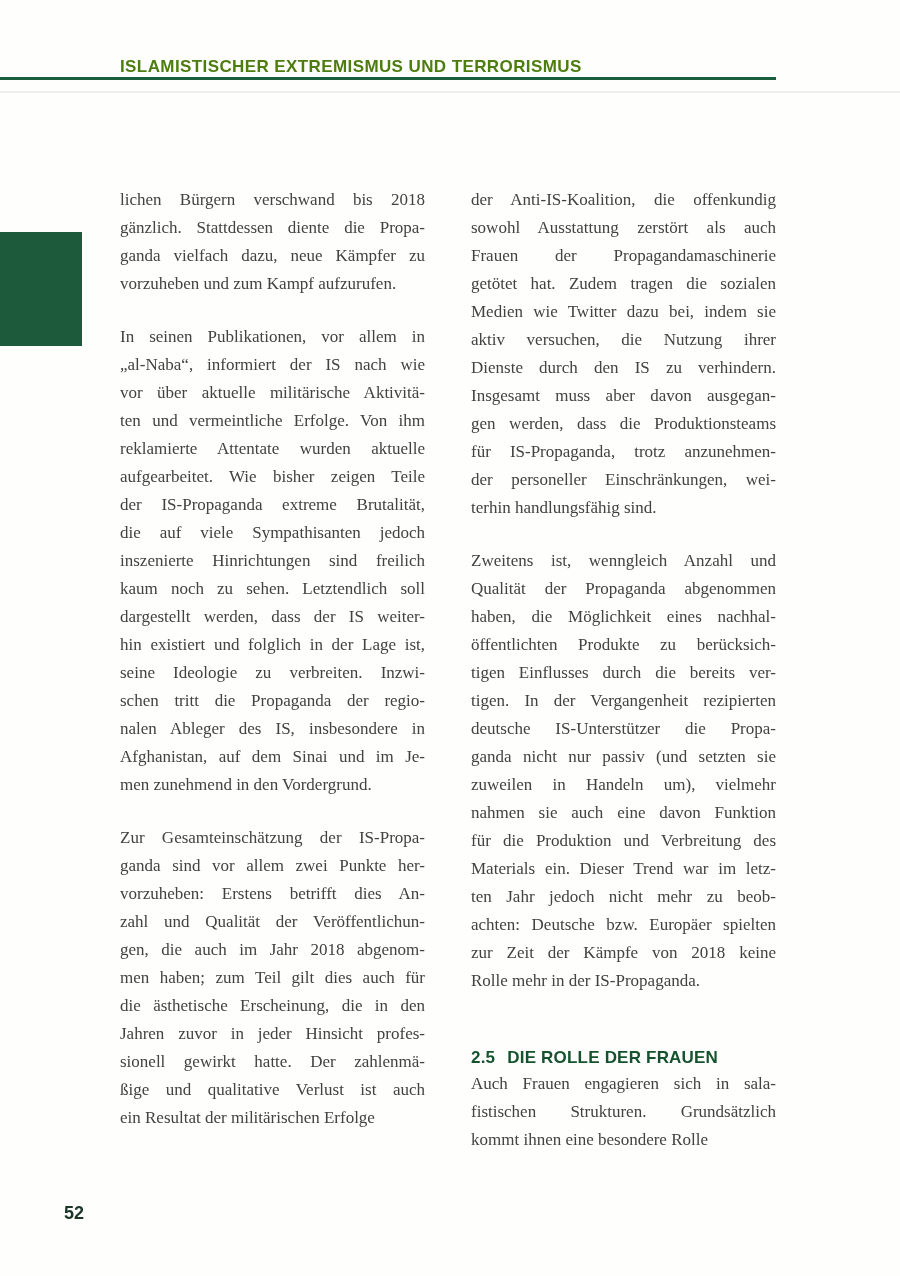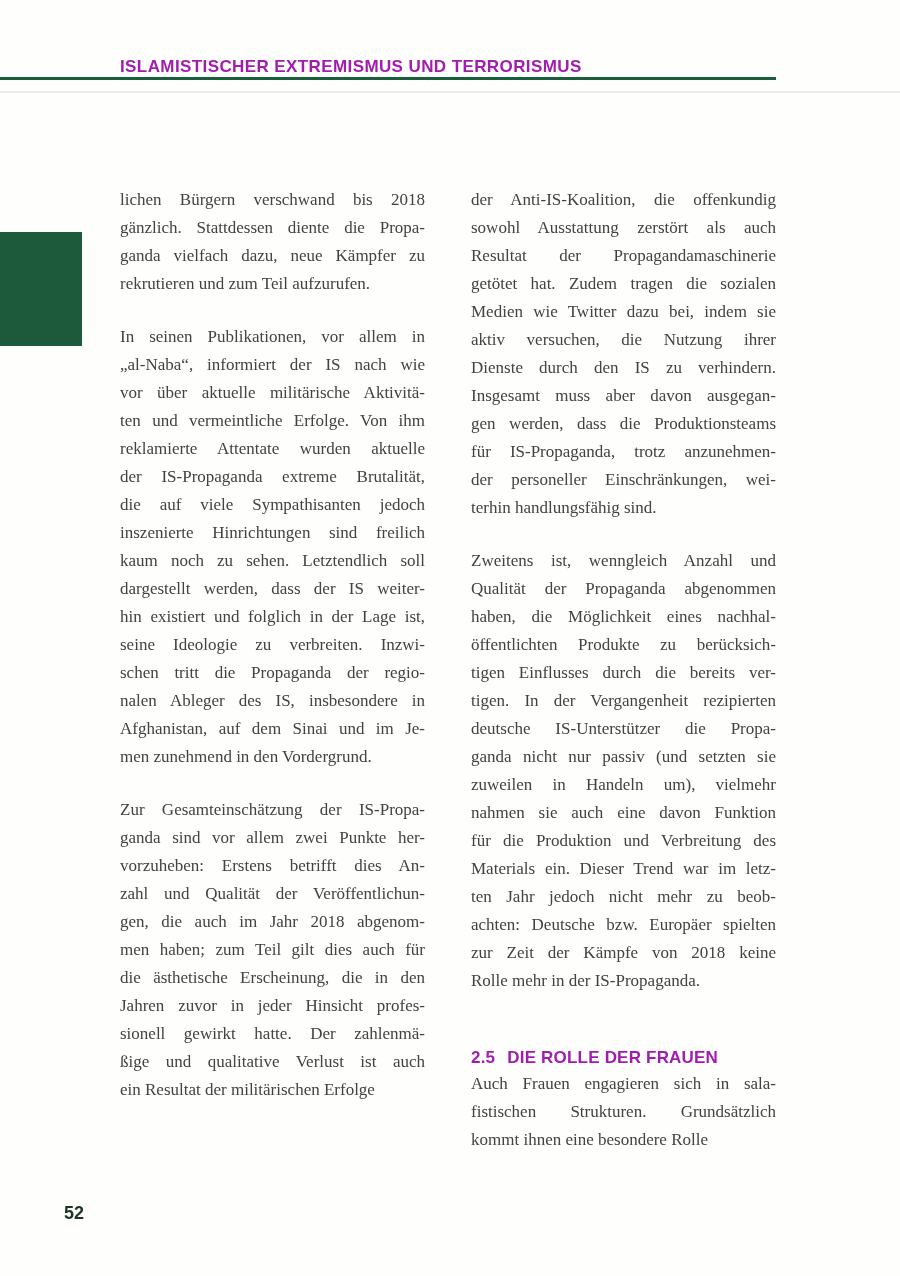--- a/index.html
+++ b/index.html
@@ -13,21 +13,21 @@
   }
   
   .header-title {
     position: absolute;
     left: 120px;
     top: 57px;
     font-family: "Liberation Sans", sans-serif;
     font-weight: bold;
     font-size: 17px;
     letter-spacing: 0.4px;
-    color: #a21caf;
+    color: #4d7c0f;
     white-space: nowrap;
   }
   .header-rule {
     position: absolute;
     left: 0;
     top: 77px;
     width: 776px;
     height: 3px;
     background: #1b5e3e;
   }
@@ -71,21 +71,21 @@
     text-align-last: justify;
   }
   .tline:last-child { text-align-last: left; }
   
   .section-heading {
     margin: 53px 0 2px 0;
     font-family: "Liberation Sans", sans-serif;
     font-weight: bold;
     font-size: 17px;
     line-height: 20px;
-    color: #a21caf;
+    color: #14532d;
     letter-spacing: 0.2px;
     white-space: nowrap;
   }
   .sec-num { margin-right: 12px; }
   
   .page-number {
     position: absolute;
     left: 64px;
     top: 1203px;
     font-family: "Liberation Sans", sans-serif;
@@ -106,28 +106,29 @@
 
   <div class="side-tab"></div>
 
   <main class="columns">
 
     <section class="col">
       <p>
           <span class="tline">lichen Bürgern verschwand bis 2018</span>
           <span class="tline">gänzlich. Stattdessen diente die Propa-</span>
           <span class="tline">ganda vielfach dazu, neue Kämpfer zu</span>
-          <span class="tline">rekrutieren und zum Teil aufzurufen.</span>
+          <span class="tline">vorzuheben und zum Kampf aufzurufen.</span>
         </p>
       <p>
           <span class="tline">In seinen Publikationen, vor allem in</span>
           <span class="tline">„al-Naba“, informiert der IS nach wie</span>
           <span class="tline">vor über aktuelle militärische Aktivitä-</span>
           <span class="tline">ten und vermeintliche Erfolge. Von ihm</span>
           <span class="tline">reklamierte Attentate wurden aktuelle</span>
+          <span class="tline">aufgearbeitet. Wie bisher zeigen Teile</span>
           <span class="tline">der IS-Propaganda extreme Brutalität,</span>
           <span class="tline">die auf viele Sympathisanten jedoch</span>
           <span class="tline">inszenierte Hinrichtungen sind freilich</span>
           <span class="tline">kaum noch zu sehen. Letztendlich soll</span>
           <span class="tline">dargestellt werden, dass der IS weiter-</span>
           <span class="tline">hin existiert und folglich in der Lage ist,</span>
           <span class="tline">seine Ideologie zu verbreiten. Inzwi-</span>
           <span class="tline">schen tritt die Propaganda der regio-</span>
           <span class="tline">nalen Ableger des IS, insbesondere in</span>
           <span class="tline">Afghanistan, auf dem Sinai und im Je-</span>
@@ -145,21 +146,21 @@
           <span class="tline">sionell gewirkt hatte. Der zahlenmä-</span>
           <span class="tline">ßige und qualitative Verlust ist auch</span>
           <span class="tline">ein Resultat der militärischen Erfolge</span>
         </p>
     </section>
 
     <section class="col">
       <p>
           <span class="tline">der Anti-IS-Koalition, die offenkundig</span>
           <span class="tline">sowohl Ausstattung zerstört als auch</span>
-          <span class="tline">Resultat der Propagandamaschinerie</span>
+          <span class="tline">Frauen der Propagandamaschinerie</span>
           <span class="tline">getötet hat. Zudem tragen die sozialen</span>
           <span class="tline">Medien wie Twitter dazu bei, indem sie</span>
           <span class="tline">aktiv versuchen, die Nutzung ihrer</span>
           <span class="tline">Dienste durch den IS zu verhindern.</span>
           <span class="tline">Insgesamt muss aber davon ausgegan-</span>
           <span class="tline">gen werden, dass die Produktionsteams</span>
           <span class="tline">für IS-Propaganda, trotz anzunehmen-</span>
           <span class="tline">der personeller Einschränkungen, wei-</span>
           <span class="tline">terhin handlungsfähig sind.</span>
         </p>

